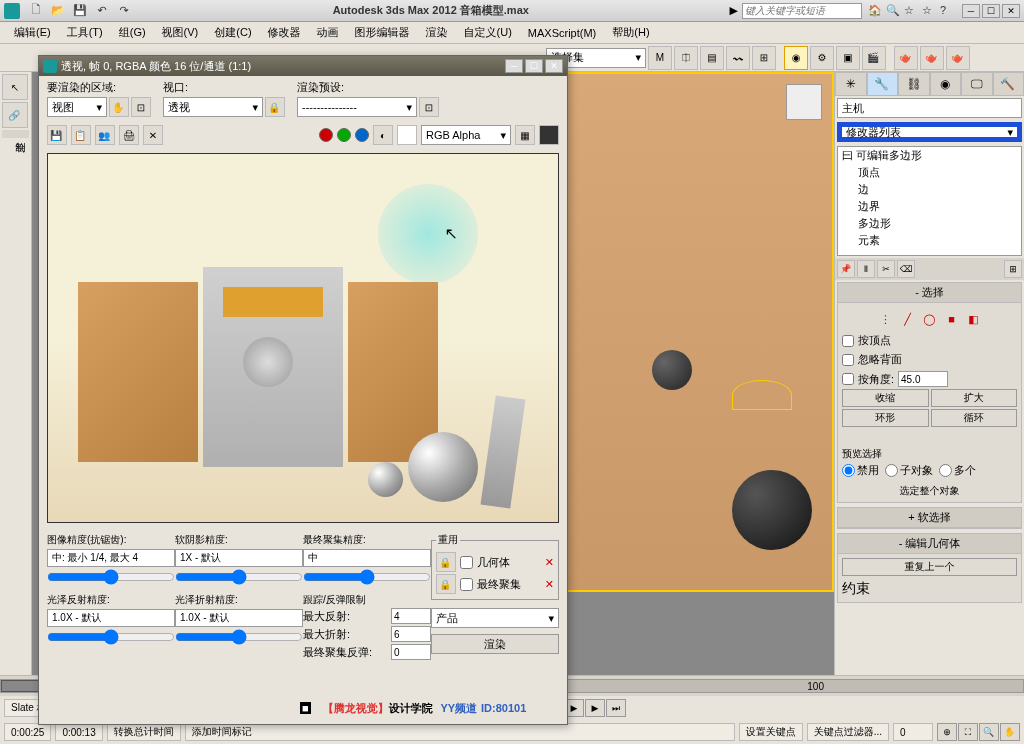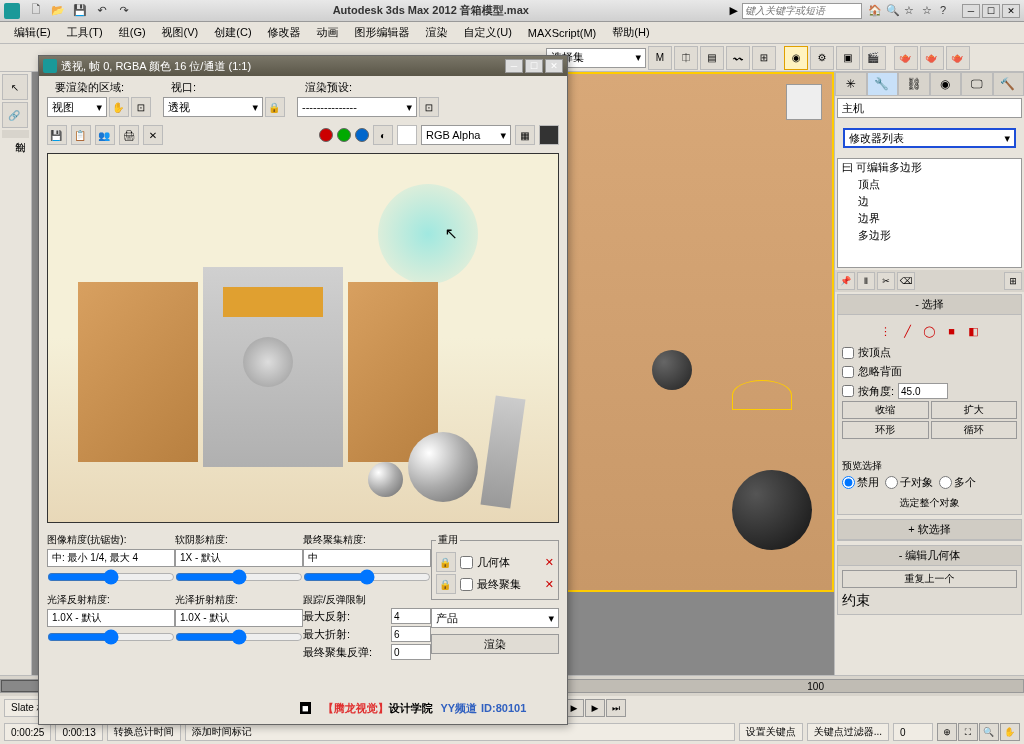--- a/index.html
+++ b/index.html
@@ -34,21 +34,21 @@
 .viewport { position: absolute; background: linear-gradient(#d8a878, #c89868); border: 2px solid #555; }
 .viewport.active { border: 2px solid #ffcc00; }
 .vp-scene { width: 100%; height: 100%; position: relative; overflow: hidden; }
 .vp-cube { position: absolute; width: 36px; height: 36px; background: #eee; border: 1px solid #999; top: 10px; right: 10px; }
 .vp-sphere { position: absolute; border-radius: 50%; }
 
 .right-panel { width: 190px; background: #e8e4dc; border-left: 1px solid #bbb; display: flex; flex-direction: column; overflow: hidden; }
 .rp-tabs { display: flex; height: 24px; background: #d8d4cc; }
 .rp-tabs span { flex: 1; display: flex; align-items: center; justify-content: center; border: 1px solid #bbb; font-size: 12px; }
 .rp-input { height: 20px; background: #fff; border: 1px solid #999; margin: 2px; padding: 0 4px; display: flex; align-items: center; }
-.rp-dropdown { height: 20px; background: #fff; border: 2px solid #1d4ed8; margin: 8px; display: flex; align-items: center; padding: 0 4px; }
+.rp-dropdown { height: 20px; background: #fff; border: 5px solid #1d4ed8; margin: 2px; display: flex; align-items: center; padding: 0 4px; }
 .rp-list { background: #fff; border: 1px solid #999; margin: 2px; height: 110px; overflow: auto; }
 .rp-list-item { padding: 1px 4px 1px 20px; cursor: pointer; }
 .rp-list-item.header { padding-left: 4px; background: #fff; font-weight: normal; }
 .rp-toolbar { display: flex; gap: 2px; padding: 2px; background: #d8d4cc; }
 .rp-toolbar span { width: 18px; height: 18px; background: #e0dcd4; border: 1px solid #bbb; display: flex; align-items: center; justify-content: center; font-size: 9px; }
 .rp-rollout { border: 1px solid #bbb; margin: 2px; }
 .rp-rollout-header { background: #d0ccc4; padding: 2px 4px; text-align: center; border-bottom: 1px solid #bbb; cursor: pointer; }
 .rp-rollout-body { padding: 4px; background: #e0dcd4; }
 .rp-sel-icons { display: flex; justify-content: center; gap: 6px; padding: 4px; }
 .rp-sel-icons span { width: 16px; height: 16px; display: flex; align-items: center; justify-content: center; }
@@ -58,21 +58,21 @@
 .rp-btn { flex: 1; height: 18px; background: #e0dcd4; border: 1px solid #999; display: flex; align-items: center; justify-content: center; cursor: pointer; font-size: 10px; }
 .rp-radio-row { display: flex; gap: 6px; padding: 2px 0; flex-wrap: wrap; }
 .rp-radio-row label { display: flex; align-items: center; gap: 2px; font-size: 10px; }
 
 .render-window { position: absolute; top: 55px; left: 38px; width: 530px; height: 670px; background: #e8e4dc; border: 1px solid #666; box-shadow: 2px 2px 8px rgba(0,0,0,0.3); z-index: 100; }
 .rw-titlebar { height: 20px; background: linear-gradient(#7a7668, #5a5648); display: flex; align-items: center; padding: 0 4px; color: #fff; }
 .rw-titlebar .logo { width: 14px; height: 14px; background: #1a9999; border-radius: 2px; margin-right: 4px; }
 .rw-titlebar .title { flex: 1; font-size: 11px; }
 .rw-controls-row { padding: 4px 8px; display: flex; gap: 12px; align-items: flex-end; }
 .rw-ctrl-group { display: flex; flex-direction: column; gap: 2px; }
-.rw-ctrl-group label { font-size: 11px; margin-left: 8px; }
+.rw-ctrl-group label { font-size: 11px; }
 .rw-ctrl-line { display: flex; gap: 2px; align-items: center; }
 .rw-dropdown { height: 20px; background: #fff; border: 1px solid #999; padding: 0 4px; display: flex; align-items: center; min-width: 60px; }
 .rw-toolbar { padding: 4px 8px; display: flex; align-items: center; gap: 4px; }
 .rw-tool { width: 20px; height: 20px; background: #e0dcd4; border: 1px solid #bbb; display: flex; align-items: center; justify-content: center; font-size: 10px; }
 .rw-color-dot { width: 14px; height: 14px; border-radius: 50%; border: 1px solid #666; }
 .rw-image { margin: 4px 8px; height: 370px; background: linear-gradient(#f5f0d8 0%, #f5f0d8 50%, #e8d8b8 100%); border: 1px solid #333; position: relative; }
 .rw-speaker { position: absolute; background: linear-gradient(135deg, #d8a060, #b88040); }
 .rw-speaker.left { left: 30px; bottom: 60px; width: 120px; height: 180px; }
 .rw-speaker.mid { left: 155px; bottom: 55px; width: 140px; height: 200px; background: linear-gradient(#d0d0d0, #b0b0b0); }
 .rw-speaker.right { left: 300px; bottom: 60px; width: 90px; height: 180px; }
@@ -205,20 +205,21 @@
     <div class="rp-dropdown">
         <span>修改器列表</span>
         <span style="margin-left:auto">▾</span>
       </div>
     <div class="rp-list">
       <div class="rp-list-item header">曰 可编辑多边形</div>
       <div class="rp-list-item">顶点</div>
       <div class="rp-list-item">边</div>
       <div class="rp-list-item">边界</div>
       <div class="rp-list-item">多边形</div>
+      <div class="rp-list-item">元素</div>
     </div>
     <div class="rp-toolbar">
       <span>📌</span>
       <span>Ⅱ</span>
       <span>✂</span>
       <span>⌫</span>
       <span style="margin-left:auto">⊞</span>
     </div>
 
     <div class="rp-rollout">

